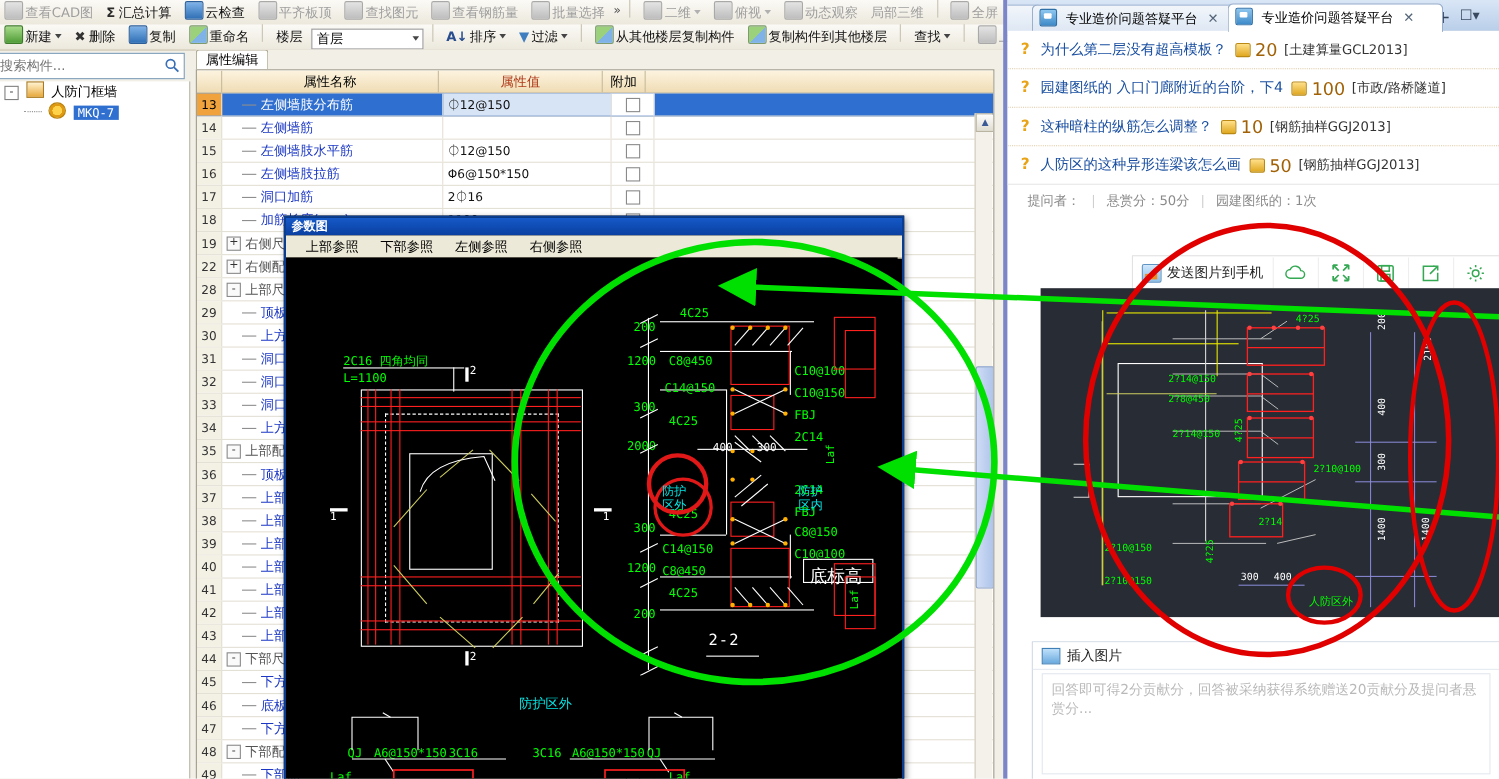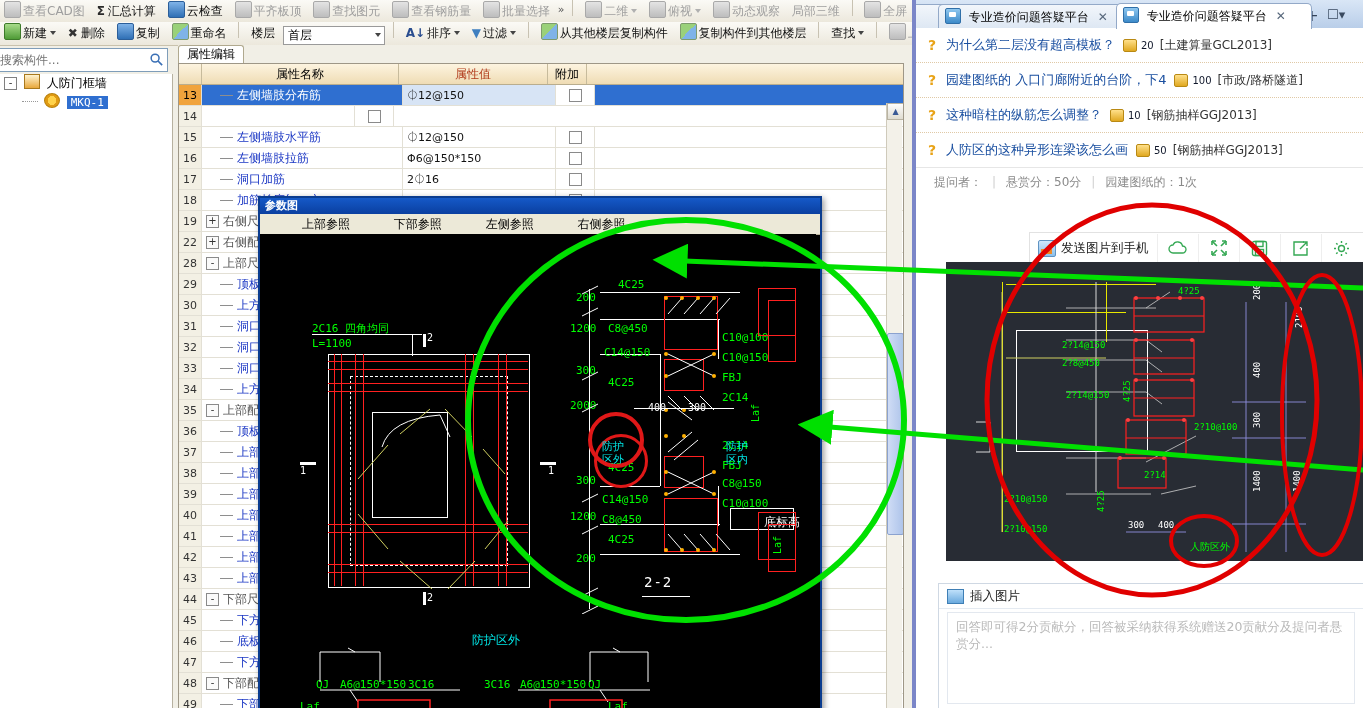--- a/index.html
+++ b/index.html
@@ -80,21 +80,21 @@
           display:flex;align-items:center;justify-content:center;font-size:8px;color:#3a5a95;}
   #sb-thumb{position:absolute;left:0;top:230px;width:15px;height:200px;background:linear-gradient(90deg,#cfdcf5,#aec4ea);
             border:1px solid #8ba2cf;border-radius:2px;}
 
   
   #param-dialog{position:absolute;left:258px;top:196px;width:560px;height:512px;border:2px solid #0a3c8f;background:#000;
                 box-shadow:2px 2px 6px rgba(0,0,0,.4);}
   #param-title{height:16px;background:linear-gradient(#1559c8,#0a3fa0);color:#fff;font-weight:bold;font-size:11px;
                line-height:16px;padding-left:5px;}
   #param-menu{height:20px;background:#ece9d8;border-bottom:1px solid #b9b19a;font-size:12px;padding-left:10px;line-height:20px;}
-  .pm-item{display:inline-block;padding:0 8px;margin-left:24px;}
+  .pm-item{display:inline-block;padding:0 8px;}
   #param-canvas{position:absolute;left:0;top:36px;width:556px;height:474px;background:#000;overflow:hidden;}
 
   
   .cad{position:absolute;font-family:"DejaVu Sans Mono","Liberation Mono",monospace;white-space:nowrap;}
   .cg{color:#00ff00;}.cw{color:#ffffff;}.cc{color:#00e5e5;}
   .ln{position:absolute;background:#fff;}
   .lnr{position:absolute;background:#ff2020;}
   .lny{position:absolute;background:#e8e800;}
   .box{position:absolute;border:1px solid #fff;}
   .boxr{position:absolute;border:1px solid #ff2020;}
@@ -117,21 +117,21 @@
   #tab-tools{position:absolute;left:411px;top:7px;font-size:13px;color:#3a4a60;}
 
   #qlist{position:absolute;left:0;top:28px;width:447px;height:140px;background:#fff;}
   .qrow{height:34px;display:flex;align-items:center;border-bottom:1px dotted #e0c9a6;padding-left:8px;font-size:13px;}
   .qrow:last-child{border-bottom:1px solid #e6e6e6;}
   .q-ico{width:16px;height:16px;margin-right:6px;color:#e8a317;font-weight:bold;font-size:14px;
          display:flex;align-items:center;justify-content:center;}
   .q-title{color:#1a4fa0;margin-right:8px;}
   .coin{display:inline-block;width:12px;height:11px;background:linear-gradient(#ffe08a,#e0a820);
         border:1px solid #b98913;border-radius:2px;vertical-align:-1px;margin-right:4px;}
-  .q-pts{color:#0f172a;font-size:10px;margin-right:6px;}
+  .q-pts{color:#a16207;font-size:16px;margin-right:6px;}
   .q-cat{color:#333;font-size:12px;}
 
   #meta-row{position:absolute;left:0;top:170px;width:447px;height:24px;font-size:12px;color:#8a8a8a;
             display:flex;align-items:center;padding-left:18px;}
   .meta-sep{margin:0 10px;color:#cfcfcf;}
 
   #img-toolbar{position:absolute;left:1029px;top:232px;width:334px;height:30px;background:#fff;
                border:1px solid #e2e2e2;display:flex;align-items:center;}
   #send-btn{display:flex;align-items:center;height:28px;padding:0 8px;font-size:12.5px;color:#222;border-right:1px solid #eee;}
   #send-ico{width:16px;height:15px;background:linear-gradient(#cfe6fb,#8cc0ea);border:1px solid #5f93c2;
@@ -204,21 +204,21 @@
 
   <div id="tree-panel">
     <div class="tree-row">
       <span class="tree-exp">-</span>
       <span class="tree-ico ti-wall"></span>
       <span>人防门框墙</span>
     </div>
     <div class="tree-row" style="padding-left:22px;">
       <span class="tree-dots"></span>
       <span class="tree-ico ti-gear"></span>
-      <span class="tree-sel">MKQ-1</span>
+      <span class="tree-sel">MKQ-7</span>
     </div>
   </div>
 
   <div id="prop-wrap">
     <div id="prop-tab">
       <span class="ptab">属性编辑</span>
     </div>
     <div id="prop-grid">
       <div id="grid-head">
         <div class="gh c0"></div>
@@ -233,20 +233,24 @@
               <span class="dash" style="margin-left: 14px;"></span>
               <span>左侧墙肢分布筋</span>
             </div>
             <div class="gc c2">⏀12@150</div>
             <div class="gc c3">
               <div class="chk"></div>
             </div>
           </div>
           <div class="grow">
             <div class="gc c0">14</div>
+            <div class="gc c1">
+              <span class="dash" style="margin-left: 14px;"></span>
+              <span>左侧墙筋</span>
+            </div>
             <div class="gc c2"></div>
             <div class="gc c3">
               <div class="chk"></div>
             </div>
           </div>
           <div class="grow">
             <div class="gc c0">15</div>
             <div class="gc c1">
               <span class="dash" style="margin-left: 14px;"></span>
               <span>左侧墙肢水平筋</span>
@@ -727,21 +731,21 @@
       <div class="cad cg" style="left:348px;top:299px;font-size:11px;">4C25</div>
 
       <div style="position:absolute;left:334px;top:200px;width:48px;height:48px;border:3px solid #e01818;border-radius:50%;"></div>
       <div class="cad cc" style="left:342px;top:206px;font-size:11px;line-height:13px;">防护<br>区外</div>
       <div class="cad cc" style="left:466px;top:206px;font-size:11px;line-height:13px;">防护<br>区内</div>
 
       <div class="cad cw" style="left:388px;top:168px;font-size:10px;">400</div>
       <div class="cad cw" style="left:428px;top:168px;font-size:10px;">300</div>
       <div class="ln" style="left:374px;top:174px;width:100px;height:1px;"></div>
 
-      <div class="cad cw" style="left:476px;top:280px;font-size:12px;margin-left:28px;">底标高</div>
+      <div class="cad cw" style="left:476px;top:280px;font-size:16px;">底标高</div>
       <div class="box" style="left:470px;top:274px;width:62px;height:20px;"></div>
       <div class="cad cg" style="left:490px;top:188px;font-size:10px;transform:rotate(-90deg);transform-origin:left top;">Laf</div>
       <div class="cad cg" style="left:512px;top:320px;font-size:10px;transform:rotate(-90deg);transform-origin:left top;">Laf</div>
       <div class="boxr" style="left:498px;top:54px;width:36px;height:46px;"></div>
       <div class="boxr" style="left:508px;top:66px;width:26px;height:60px;"></div>
       <div class="boxr" style="left:498px;top:278px;width:36px;height:46px;"></div>
       <div class="boxr" style="left:508px;top:290px;width:26px;height:46px;"></div>
 
       <div class="cad cw" style="left:384px;top:340px;font-size:14px;letter-spacing:1px;">2-2</div>
       <div class="ln" style="left:382px;top:362px;width:48px;height:1px;"></div>

